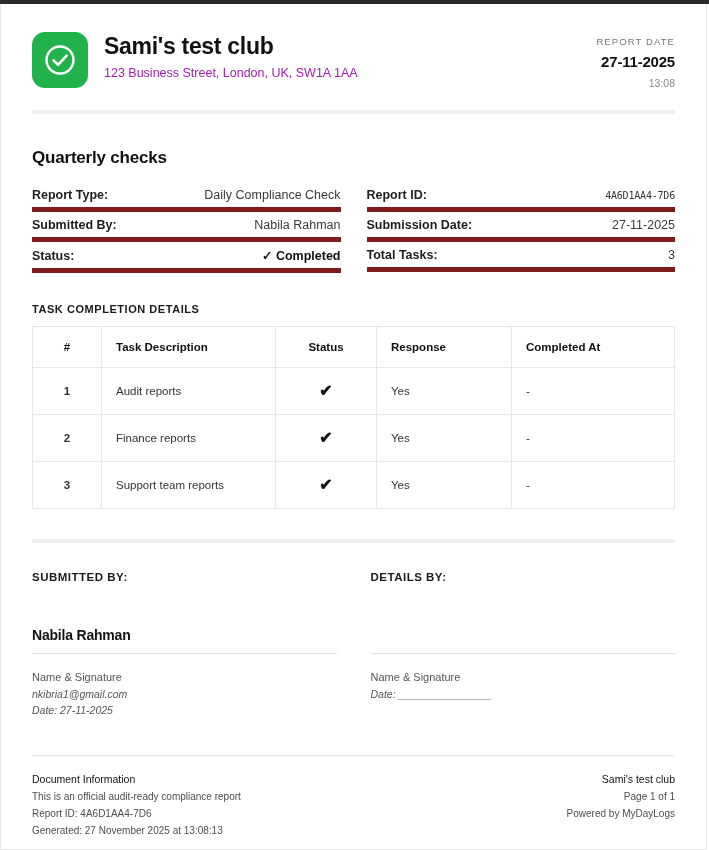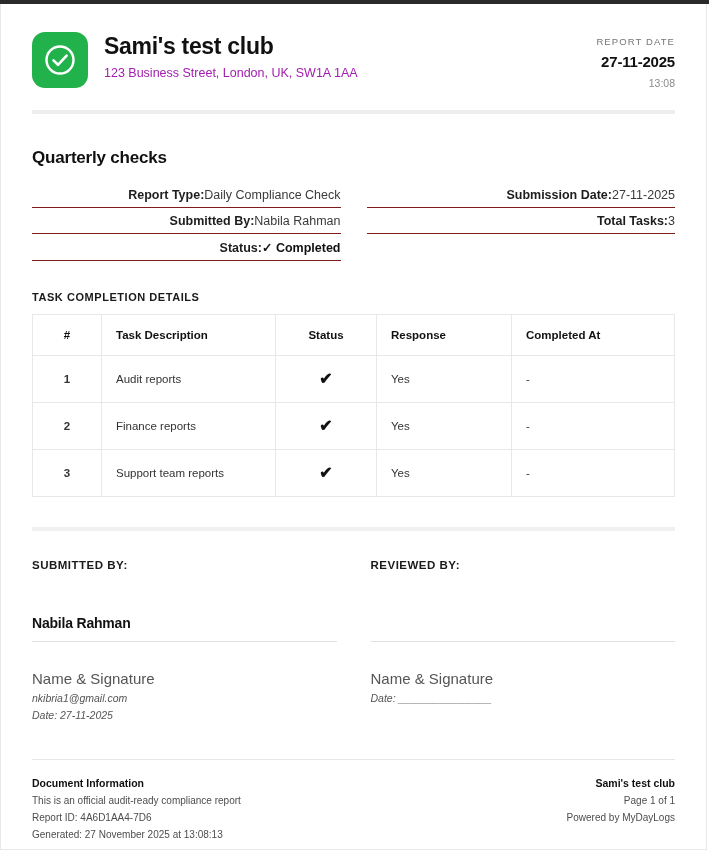--- a/index.html
+++ b/index.html
@@ -114,25 +114,25 @@
     letter-spacing: -0.2px;
     margin-bottom: 14px;
   }
   .summary-grid {
     display: grid;
     grid-template-columns: 1fr 1fr;
     column-gap: 26px;
   }
   .sum-row {
     display: flex;
-    justify-content: flex-end;
+    justify-content: space-between;
     align-items: baseline;
     font-size: 12.5px;
     padding: 5.5px 0;
-    border-bottom: 1px solid #7f1d1d;
+    border-bottom: 5px solid #7f1d1d;
   }
   .sum-label {
     font-weight: bold;
     color: #1d1d1d;
   }
   .sum-value {
     color: #3a3a3a;
     text-align: right;
   }
   .sum-value.bold { font-weight: bold; color: #111111; }
@@ -212,23 +212,23 @@
     color: #111111;
     height: 22px;
     margin-top: 44px;
     letter-spacing: -0.2px;
   }
   .sig-line {
     border-bottom: 1px solid #e0e0e0;
     margin-top: 4px;
   }
   .sig-caption {
-    font-size: 15px;
+    font-size: 11px;
     color: #555555;
-    margin-top: 25px;
+    margin-top: 15px;
     line-height: 1.55;
   }
   .sig-sub {
     font-size: 10.5px;
     color: #555555;
     line-height: 1.55;
     font-style: italic;
   }
 
   
@@ -238,21 +238,21 @@
   }
   .footer {
     display: flex;
     justify-content: space-between;
     margin-top: 14px;
   }
   .footer-col { line-height: 1.72; }
   .footer-col.right { text-align: right; }
   .footer-strong {
     font-size: 10.5px;
-    font-weight: bold;
+    font-weight: normal;
     color: #111111;
   }
   .footer-line {
     font-size: 10px;
     color: #4d4d4d;
   }
 </style>
 </head>
 <body>
 
@@ -293,20 +293,24 @@
         <div class="sum-row">
           <span class="sum-label">Submitted By:</span>
           <span class="sum-value">Nabila Rahman</span>
         </div>
         <div class="sum-row">
           <span class="sum-label">Status:</span>
           <span class="sum-value bold">✓ Completed</span>
         </div>
       </div>
       <div>
+        <div class="sum-row">
+          <span class="sum-label">Report ID:</span>
+          <span class="sum-value mono">4A6D1AA4-7D6</span>
+        </div>
         <div class="sum-row">
           <span class="sum-label">Submission Date:</span>
           <span class="sum-value">27-11-2025</span>
         </div>
         <div class="sum-row">
           <span class="sum-label">Total Tasks:</span>
           <span class="sum-value">3</span>
         </div>
       </div>
     </div>
@@ -353,21 +357,21 @@
   <div class="signatures">
     <div>
       <div class="sig-heading">SUBMITTED BY:</div>
       <div class="sig-name">Nabila Rahman</div>
       <div class="sig-line"></div>
       <div class="sig-caption">Name &amp; Signature</div>
       <div class="sig-sub">nkibria1@gmail.com</div>
       <div class="sig-sub">Date: 27-11-2025</div>
     </div>
     <div>
-      <div class="sig-heading">REVIEWED BY:</div>
+      <div class="sig-heading">DETAILS BY:</div>
       <div class="sig-name"></div>
       <div class="sig-line"></div>
       <div class="sig-caption">Name &amp; Signature</div>
       <div class="sig-sub">Date: ________________</div>
     </div>
   </div>
 
   <div class="rule-thin"></div>
 
   <div class="footer">

